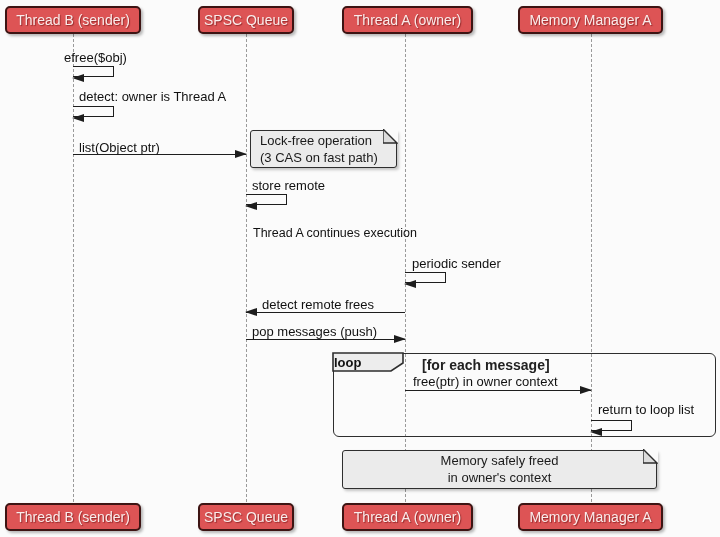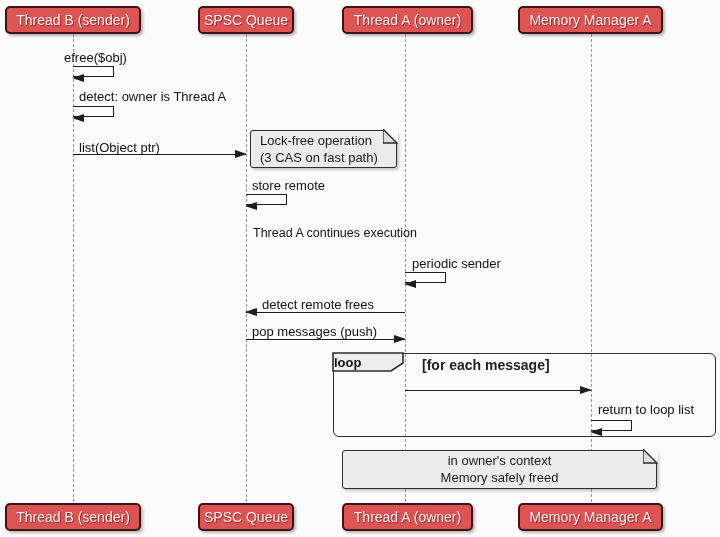--- a/index.html
+++ b/index.html
@@ -211,36 +211,37 @@
     </div>
 
   <div class="loopframe" style="left:333px; top:353px; width:383px; height:84px;">
     <svg class="pentagon" width="74" height="21">
       <path d="M1,1 H71 V11 L59,19 H1 Z" fill="#ededed" stroke="#2e2e2e" stroke-width="1.6"></path>
     </svg>
     <div class="pentagon-label">loop</div>
     <div class="guard">[for each message]</div>
   </div>
 
+  <div class="mlabel" style="left:413px; top:374px;">free(ptr) in owner context</div>
   <div class="h-line" style="left:405px; top:390px; width:186px;">
       <div class="ah-r"></div>
     </div>
 
   <div class="mlabel" style="left:598px; top:402px;">return to loop list</div>
   <div class="selfmsg" style="left:591px; top:420px;">
       <div class="ah"></div>
     </div>
 
   <div class="note centered" style="left:342px; top:450px; width:315px; height:39px;">
     <svg class="fold" width="15" height="15">
       <path d="M0,0 L15,0 L15,15 Z" fill="#fbfbfb"></path>
       <path d="M0,0 L14,14 L0,14 Z" fill="#dcdcdc" stroke="#2e2e2e" stroke-width="1.4"></path>
     </svg>
+    <div>Memory safely freed</div>
     <div>in owner's context</div>
-    <div>Memory safely freed</div>
   </div>
 
   <div class="pbox" style="left:5px;   top:503px; width:136px;">
       <span>Thread B (sender)</span>
     </div>
   <div class="pbox" style="left:198px; top:503px; width:96px;">
       <span>SPSC Queue</span>
     </div>
   <div class="pbox" style="left:342px; top:503px; width:131px;">
       <span>Thread A (owner)</span>

